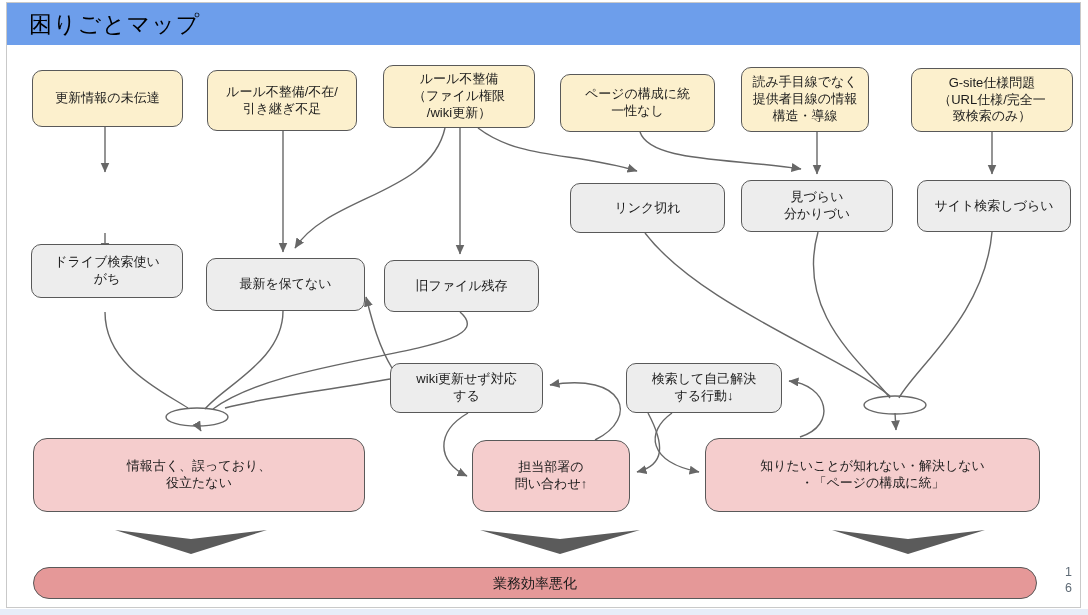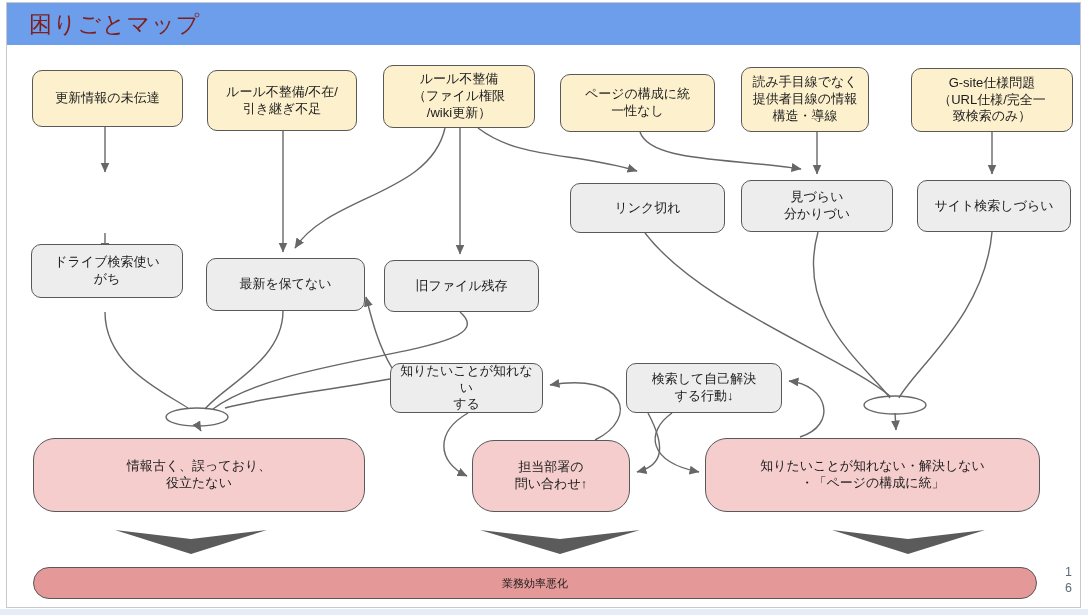--- a/index.html
+++ b/index.html
@@ -2,30 +2,30 @@
 <html><head>
 <meta charset="utf-8">
 <style>
   html,body{margin:0;padding:0;background:#fff;}
   .canvas{position:relative;width:1088px;height:615px;background:#ffffff;
           font-family:"Liberation Sans","DejaVu Sans",sans-serif;overflow:hidden;}
   .frame{position:absolute;left:6px;top:2px;width:1073px;height:604px;
          border:1px solid #c9c9c9;background:#fff;z-index:0;}
   .header{position:absolute;left:7px;top:3px;width:1073px;height:42px;background:#6d9eeb;
           display:flex;align-items:center;padding-left:22px;box-sizing:border-box;z-index:2;}
-  .header .title{color:#7f1d1d;font-size:23px;letter-spacing:1px;}
+  .header .title{color:#000000;font-size:23px;letter-spacing:1px;}
   .bottom-strip{position:absolute;left:0;top:609px;width:1088px;height:6px;background:#e7edf8;z-index:0;}
   .edges{position:absolute;left:0;top:0;width:1088px;height:615px;z-index:1;}
   .node{position:absolute;display:flex;align-items:center;justify-content:center;
         text-align:center;white-space:pre-line;border:1.3px solid #595959;border-radius:10px;
         font-size:13px;line-height:1.3;color:#1b1b1b;box-sizing:border-box;z-index:2;padding:2px 4px;}
   .yellow{background:#fcf0cd;}
   .gray{background:#ededed;}
-  .pink{background:#f5cdcd;border-radius:22px;}
-  .finalbar{background:#e59898;border-radius:16px;font-size:11px;}
+  .pink{background:#f5cdcd;border-radius:14px;}
+  .finalbar{background:#e59898;border-radius:16px;font-size:14px;}
   .page-num{position:absolute;left:1062px;top:564px;width:13px;font-size:12.5px;color:#5f6b76;
             line-height:1.3;word-break:break-all;z-index:2;text-align:center;}
 </style>
 </head>
 <body>
 
 <div class="canvas">
   <div class="frame"></div>
   <div class="bottom-strip"></div>
 
@@ -92,21 +92,21 @@
   <div class="node gray" style="left:570px;top:183px;width:155px;height:50px">リンク切れ</div>
   <div class="node gray" style="left:741px;top:180px;width:152px;height:52px">見づらい
 分かりづい</div>
   <div class="node gray" style="left:917px;top:180px;width:154px;height:52px">サイト検索しづらい</div>
 
   <div class="node gray" style="left:31px;top:244px;width:152px;height:54px">ドライブ検索使い
 がち</div>
   <div class="node gray" style="left:206px;top:258px;width:159px;height:53px">最新を保てない</div>
   <div class="node gray" style="left:384px;top:260px;width:155px;height:52px">旧ファイル残存</div>
 
-  <div class="node gray" style="left:390px;top:363px;width:153px;height:50px">知りたいことが知れない
+  <div class="node gray" style="left:390px;top:363px;width:153px;height:50px">wiki更新せず対応
 する</div>
   <div class="node gray" style="left:626px;top:363px;width:156px;height:50px">検索して自己解決
 する行動↓</div>
 
   <div class="node pink" style="left:33px;top:438px;width:332px;height:74px">情報古く、誤っており、
 役立たない</div>
   <div class="node pink" style="left:472px;top:440px;width:158px;height:72px">担当部署の
 問い合わせ↑</div>
   <div class="node pink" style="left:705px;top:438px;width:335px;height:74px">知りたいことが知れない・解決しない
 ・「ページの構成に統」</div>

